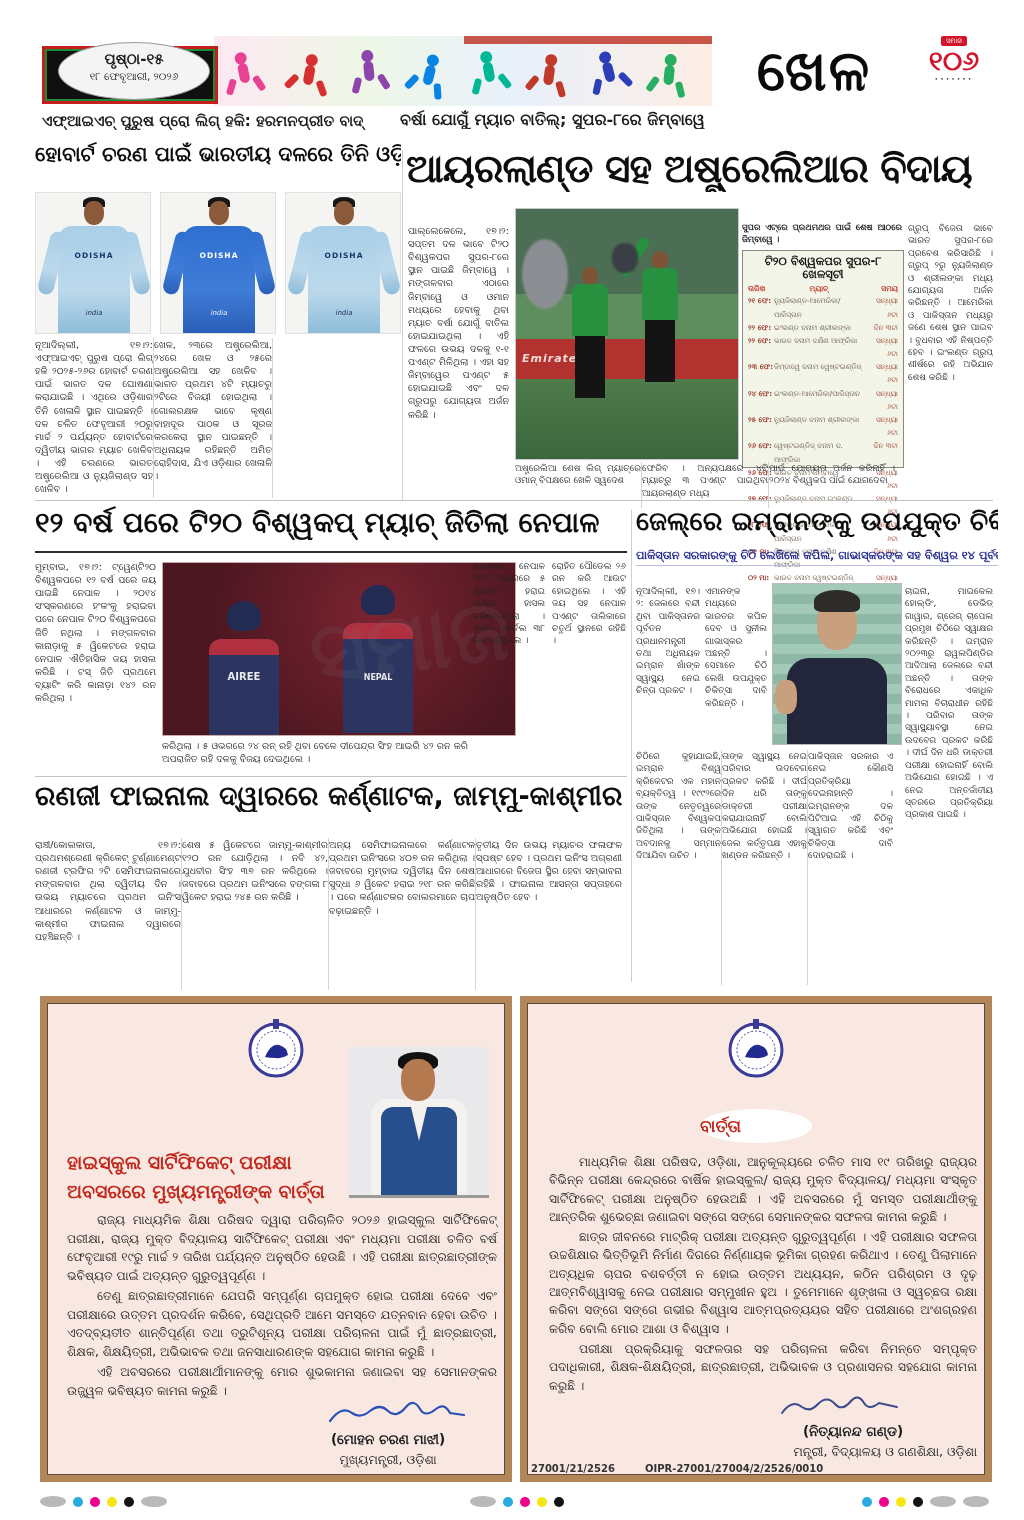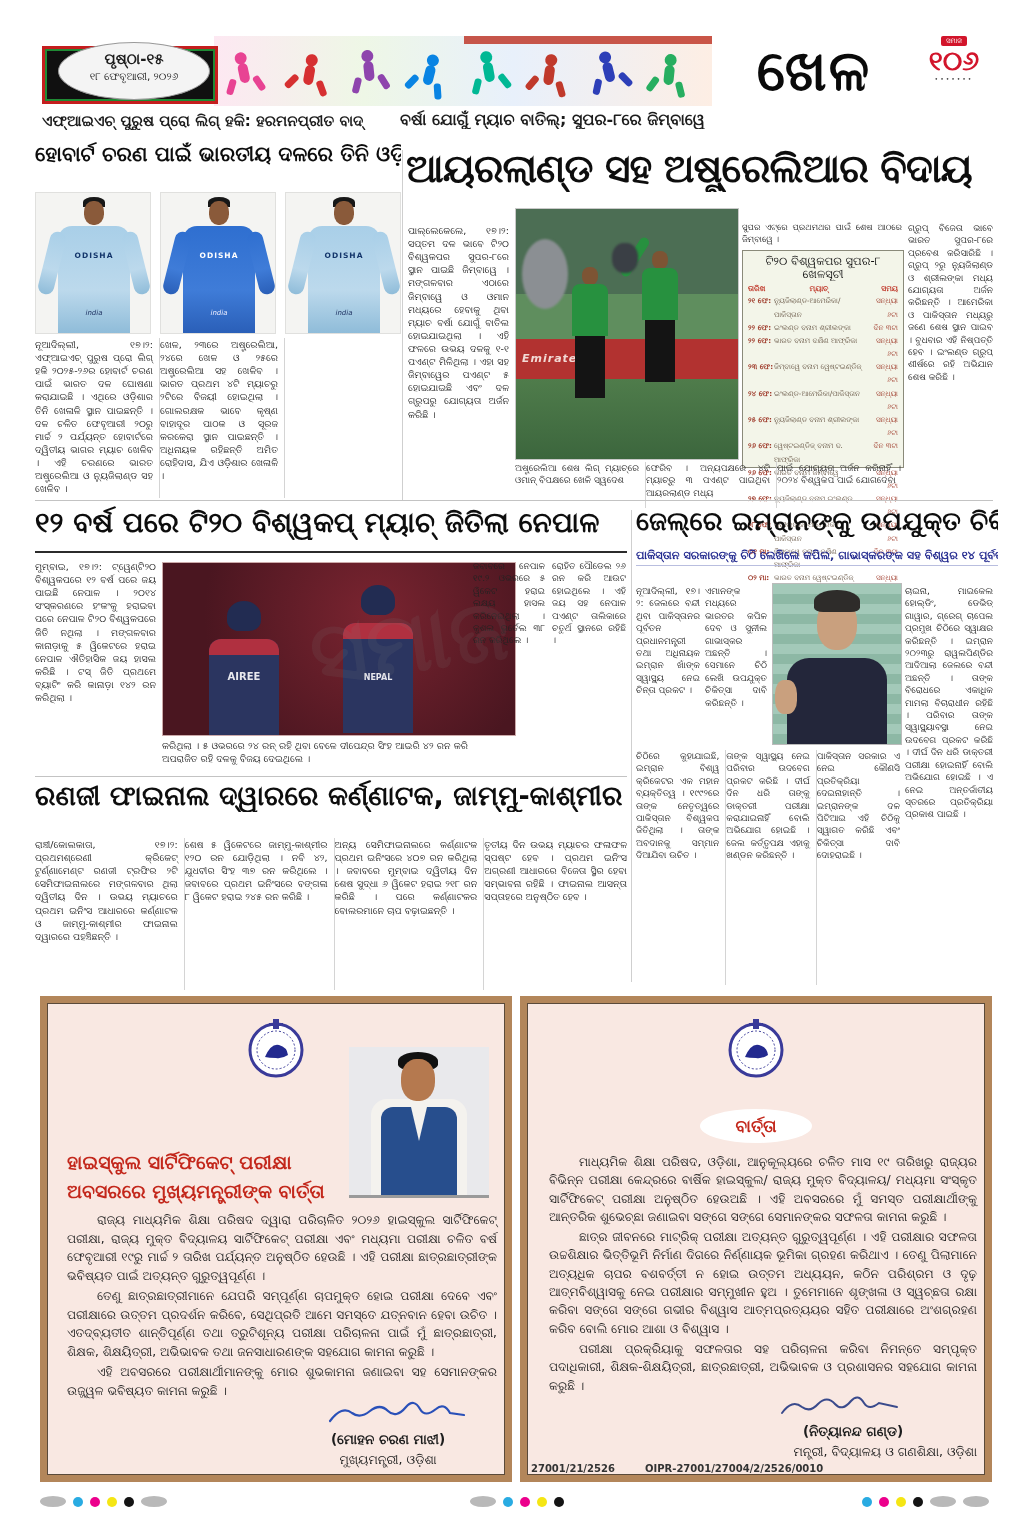--- a/index.html
+++ b/index.html
@@ -1,20 +1,20 @@
 <!DOCTYPE html>
 <html><head>
 <meta charset="utf-8">
 <style>
   html,body{margin:0;padding:0;background:#ffffff;}
   #page{position:relative;width:1024px;height:1520px;background:#fff;overflow:hidden;
         font-family:"DejaVu Sans","Liberation Sans",sans-serif;color:#1c1c1c;}
   .abs{position:absolute;}
   .col{font-size:9.5px;line-height:1.38;text-align:justify;overflow:hidden;color:#222;}
-  .colrule{border-right:1px solid #d4d4d4;padding-right:6px;}
+  .colrule{border-right:1px solid #d4d4d4;}
   .hl{font-weight:bold;color:#0d0d0d;}
   .nowrap{white-space:nowrap;overflow:hidden;}
   
   #mast-box{left:42px;top:46px;width:170px;height:52px;background:#101010;border:3px solid #c41e1e;box-shadow:inset 0 0 0 2px #1f8a34;}
   #mast-oval{left:58px;top:42px;width:152px;height:58px;background:#f4f4f4;border:1px solid #9a9a9a;border-radius:50%;text-align:center;padding-top:7px;box-sizing:border-box;}
   #mast-oval .l1{font-size:15px;font-weight:bold;}
   #mast-oval .l2{font-size:10.5px;margin-top:2px;}
   #mast-banner{left:214px;top:36px;width:498px;height:70px;overflow:hidden;background:linear-gradient(90deg,#fde8f2,#eef7e6 30%,#e8f0fb 60%,#fdeee4);}
   #mast-logo{left:716px;top:34px;width:196px;height:74px;font-size:56px;font-weight:800;letter-spacing:2px;color:#0a0a0a;text-align:center;line-height:74px;}
   #mast-badge{left:918px;top:28px;width:72px;height:84px;text-align:center;}
@@ -47,23 +47,23 @@
   .mp-wall{position:absolute;left:0;top:0;width:100%;height:34%;background:#4c6e54;}
   .mp-field{position:absolute;left:0;top:34%;width:100%;height:30%;background:#5f8e5e;}
   .mp-band{position:absolute;left:0;top:52%;width:100%;height:16%;background:#b23230;color:#f2d9d4;font-style:italic;font-weight:bold;font-size:11px;line-height:40px;padding-left:6px;letter-spacing:1px;overflow:hidden;}
   .mp-grass{position:absolute;left:0;top:68%;width:100%;height:32%;background:linear-gradient(180deg,#4f7c4b,#3c663d);}
   .mp-man{position:absolute;width:44px;height:150px;}
   .mp-man .head{position:absolute;left:14px;top:0;width:16px;height:18px;background:#7d5434;border-radius:45%;}
   .mp-man .shirt{position:absolute;left:4px;top:17px;width:36px;height:52px;background:#27913f;border-radius:8px 8px 0 0;}
   .mp-man .pant{position:absolute;left:7px;top:69px;width:30px;height:62px;background:#141414;}
   .mp-man .arm-up{position:absolute;left:-8px;top:-16px;width:10px;height:44px;background:#27913f;border-radius:5px;transform:rotate(32deg);}
   .mp-blob{position:absolute;border-radius:50%;filter:blur(1px);}
-  #a2-pre{left:742px;top:222px;width:160px;height:26px;}
+  #a2-pre{left:742px;top:222px;width:160px;height:26px;font-weight:bold;}
   #t20-table{left:742px;top:250px;width:162px;height:218px;background:#f3f5e9;border:1px solid #8a8a7a;box-sizing:border-box;padding:4px 5px;}
-  #t20-table .t-title{font-size:11.5px;font-weight:400;color:#111;text-align:center;line-height:1.15;}
+  #t20-table .t-title{font-size:11.5px;font-weight:700;color:#111;text-align:center;line-height:1.15;}
   #t20-table .t-head{display:flex;font-size:7.5px;font-weight:bold;color:#c0392b;margin-top:3px;}
   .trow{display:flex;font-size:7.2px;line-height:1.83;}
   .td-d{width:26px;color:#9e3a2a;font-weight:bold;}
   .td-m{flex:1;color:#6b5b4a;}
   .td-t{width:34px;color:#9e3a2a;text-align:right;}
   .th-d{width:26px;}.th-m{flex:1;text-align:center;}.th-t{width:34px;text-align:right;}
   #a2-colR{left:908px;top:222px;width:85px;height:284px;}
   #a2-under{left:515px;top:462px;width:386px;height:46px;display:flex;}
   #a2-under .col{width:126px;font-size:9px;}
   
@@ -116,21 +116,21 @@
   .cm-kurta{position:absolute;left:22px;top:52px;width:96px;height:96px;background:#f4f2ee;border-radius:16px 16px 0 0;}
   .cm-vest{position:absolute;left:32px;top:60px;width:76px;height:88px;background:#274e8d;border-radius:12px 12px 0 0;}
   .cm-v{position:absolute;left:62px;top:60px;width:16px;height:34px;background:#f4f2ee;clip-path:polygon(0 0,100% 0,50% 100%);}
   #adl-head{position:absolute;left:20px;top:145px;width:300px;font-size:19px;font-weight:800;color:#c3271b;line-height:1.55;}
   #adl-body{position:absolute;left:20px;top:208px;width:430px;font-size:12.2px;line-height:1.52;text-align:justify;color:#222;}
   #adl-body p,#adr-body p{margin:0 0 2px 0;text-indent:30px;}
   .sig{position:absolute;}
   #adl-sign{left:278px;top:396px;}
   #adl-name{position:absolute;left:230px;top:428px;width:222px;text-align:center;font-weight:800;font-size:13.5px;}
   #adl-title{position:absolute;left:230px;top:449px;width:222px;text-align:center;font-size:12.5px;}
-  #adr-tag{position:absolute;left:50%;margin-left:-56px;top:106px;width:112px;height:34px;background:#fff;border-radius:50%;text-align:center;line-height:34px;font-size:17px;font-weight:800;color:#c3271b;}
+  #adr-tag{position:absolute;left:50%;margin-left:-56px;top:106px;width:112px;height:34px;background:#fff;border-radius:50%;line-height:34px;font-size:17px;font-weight:800;color:#c3271b;}
   #adr-body{position:absolute;left:22px;top:150px;width:428px;font-size:12.2px;line-height:1.5;text-align:justify;color:#222;}
   #adr-sign{left:250px;top:392px;}
   #adr-name{position:absolute;left:210px;top:420px;width:232px;text-align:center;font-weight:800;font-size:13.5px;}
   #adr-title{position:absolute;left:150px;top:441px;width:300px;text-align:right;font-size:12.5px;}
   #adr-code1{position:absolute;left:4px;top:460px;font-size:10px;font-weight:bold;color:#333;}
   #adr-code2{position:absolute;left:118px;top:460px;font-size:10px;font-weight:bold;color:#333;}
   
   .regs{position:absolute;top:1496px;display:flex;align-items:center;gap:7px;}
   #regs-l{left:40px;} #regs-m{left:470px;} #regs-r{left:862px;}
   .rdot{width:10px;height:10px;border-radius:50%;}

